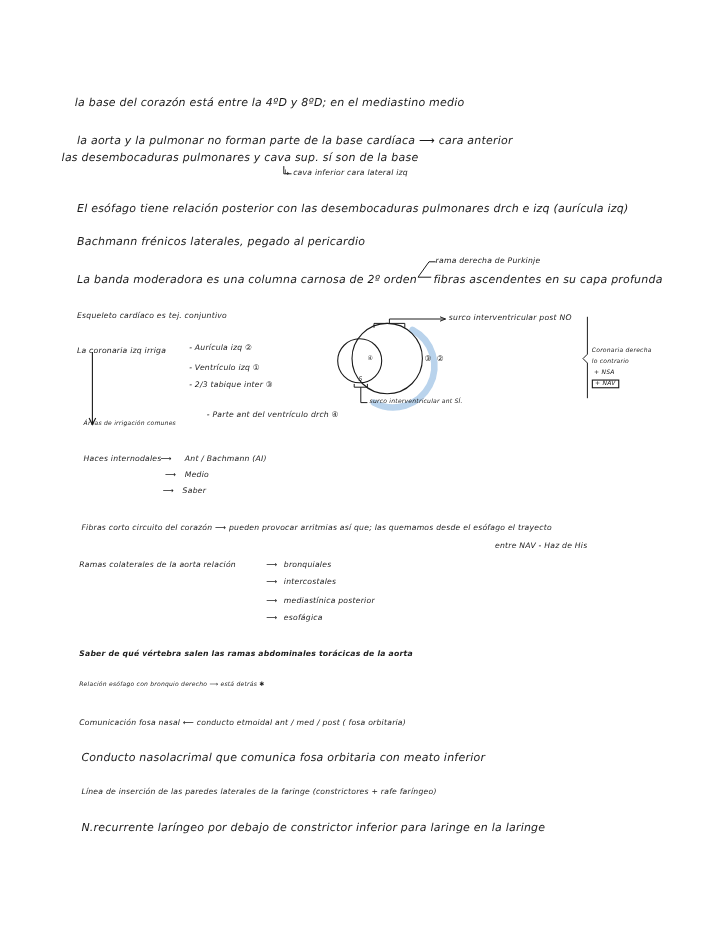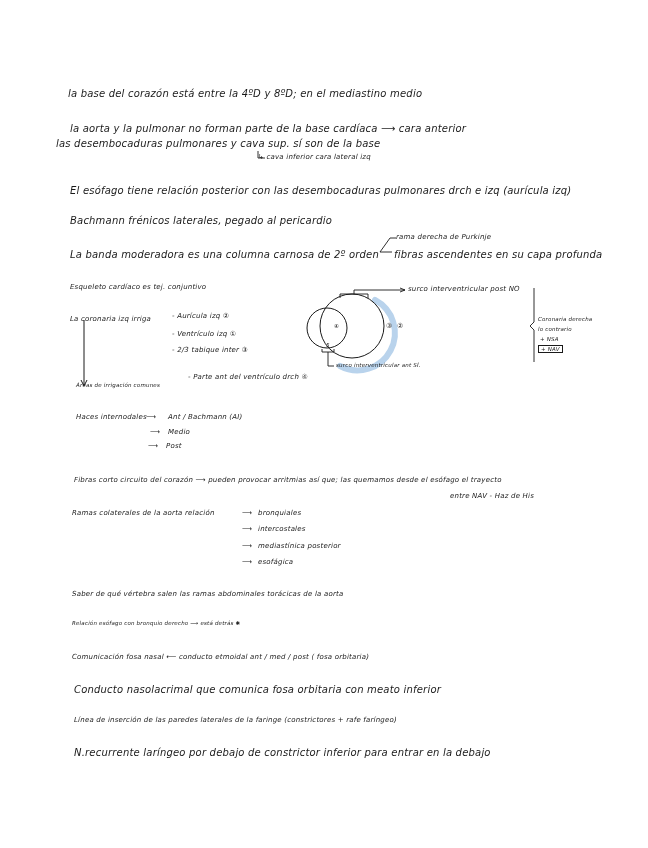--- a/index.html
+++ b/index.html
@@ -67,33 +67,33 @@
 <div class="ln xs" style="left:538px;top:326px;">lo contrario</div>
 <div class="ln xs" style="left:540px;top:336px;">+ NSA</div>
 <div class="ln xs boxed" style="left:538px;top:345px;">+ NAV</div>
 
 <div class="ln sm" style="left:76px;top:413px;">Haces internodales</div>
 <div class="ln sm" style="left:146px;top:413px;">⟶</div>
 <div class="ln sm" style="left:168px;top:413px;">Ant / Bachmann (AI)</div>
 <div class="ln sm" style="left:150px;top:428px;">⟶</div>
 <div class="ln sm" style="left:168px;top:428px;">Medio</div>
 <div class="ln sm" style="left:148px;top:442px;">⟶</div>
-<div class="ln sm" style="left:166px;top:442px;">Post</div>
+<div class="ln sm" style="left:166px;top:442px;">Saber</div>
 
 <div class="ln sm" style="left:74px;top:476px;">Fibras corto circuito del corazón ⟶ pueden provocar arritmias así que; las quemamos desde el esófago el trayecto</div>
 <div class="ln sm" style="left:450px;top:492px;">entre NAV - Haz de His</div>
 
 <div class="ln sm" style="left:72px;top:509px;">Ramas colaterales de la aorta relación</div>
 <div class="ln sm" style="left:242px;top:509px;">⟶</div>
 <div class="ln sm" style="left:258px;top:509px;">bronquiales</div>
 <div class="ln sm" style="left:242px;top:525px;">⟶</div>
 <div class="ln sm" style="left:258px;top:525px;">intercostales</div>
 <div class="ln sm" style="left:242px;top:542px;">⟶</div>
 <div class="ln sm" style="left:258px;top:542px;">mediastínica posterior</div>
 <div class="ln sm" style="left:242px;top:558px;">⟶</div>
 <div class="ln sm" style="left:258px;top:558px;">esofágica</div>
 
-<div class="ln sm" style="left:72px;top:590px;">Saber de qué vértebra salen las ramas abdominales torácicas de la aorta</div>
+<div class="ln sm" style="left:72px;top:590px;font-weight:bold;">Saber de qué vértebra salen las ramas abdominales torácicas de la aorta</div>
 <div class="ln xs" style="left:72px;top:620px;">Relación esófago con bronquio derecho ⟶ está detrás ✱</div>
 <div class="ln sm" style="left:72px;top:653px;">Comunicación fosa nasal ⟵ conducto etmoidal ant / med / post ( fosa orbitaria)</div>
 <div class="ln" style="left:74px;top:684px;">Conducto nasolacrimal que comunica fosa orbitaria con meato inferior</div>
 <div class="ln sm" style="left:74px;top:716px;">Línea de inserción de las paredes laterales de la faringe (constrictores + rafe faríngeo)</div>
-<div class="ln" style="left:74px;top:747px;">N.recurrente laríngeo por debajo de constrictor inferior para entrar en la debajo</div>
+<div class="ln" style="left:74px;top:747px;">N.recurrente laríngeo por debajo de constrictor inferior para laringe en la laringe</div>
 
 </body></html>

